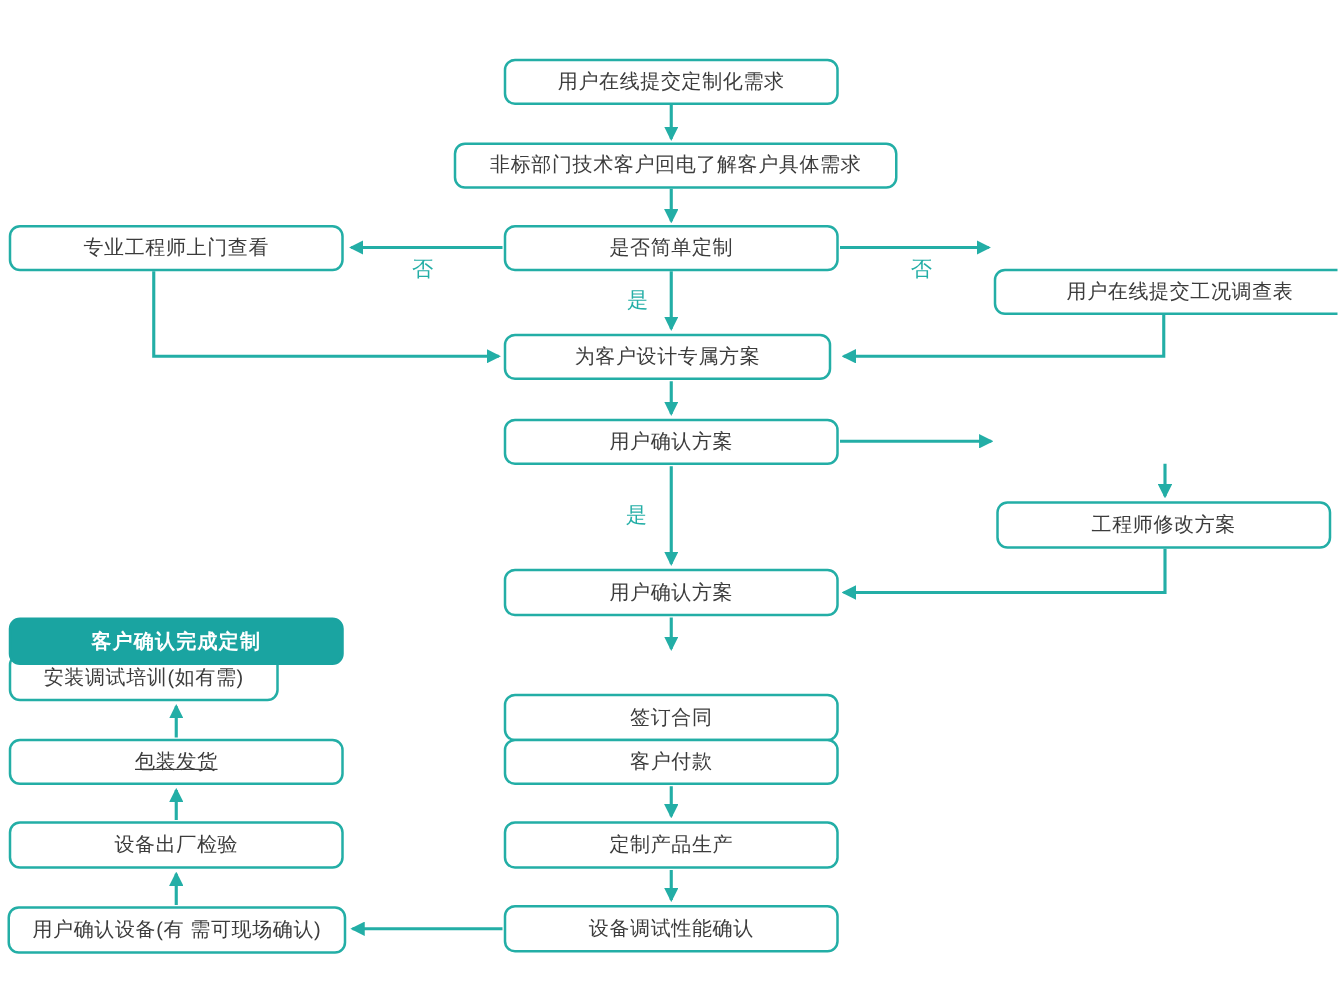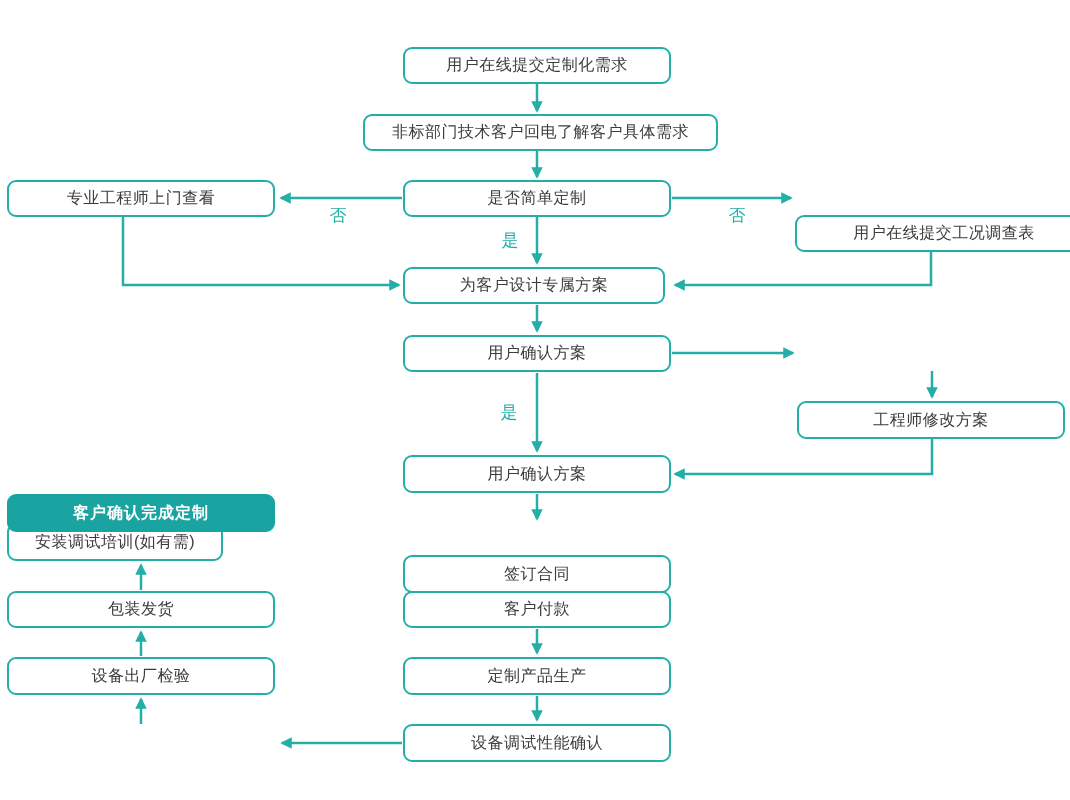--- a/index.html
+++ b/index.html
@@ -60,21 +60,22 @@
     <div class="node" style="left: 403px; top: 180px; width: 268px; height: 37px;">是否简单定制</div>
     <div class="node" style="left: 795px; top: 180px; width: 298px; height: 37px; margin-top: 35px;">用户在线提交工况调查表</div>
     <div class="node" style="left: 403px; top: 267px; width: 262px; height: 37px; text-align: right;">为客户设计专属方案</div>
     <div class="node" style="left: 403px; top: 335px; width: 268px; height: 37px;">用户确认方案</div>
     <div class="node" style="left: 403px; top: 455px; width: 268px; height: 38px;">用户确认方案</div>
     <div class="node" style="left: 797px; top: 401px; width: 268px; height: 38px;">工程师修改方案</div>
     <div class="node" style="left: 403px; top: 523px; width: 268px; height: 38px; margin-top: 32px;">签订合同</div>
     <div class="node" style="left: 403px; top: 591px; width: 268px; height: 37px;">客户付款</div>
     <div class="node" style="left: 403px; top: 657px; width: 268px; height: 38px;">定制产品生产</div>
     <div class="node" style="left: 403px; top: 724px; width: 268px; height: 38px;">设备调试性能确认</div>
+    <div class="node" style="left: 6px; top: 725px; width: 271px; height: 38px;">用户确认设备(有 需可现场确认)</div>
     <div class="node" style="left: 7px; top: 657px; width: 268px; height: 38px;">设备出厂检验</div>
-    <div class="node" style="left: 7px; top: 591px; width: 268px; height: 37px;">包装发货</div>
+    <div class="node" style="left: 7px; top: 591px; width: 268px; height: 37px; text-decoration: underline;">包装发货</div>
     <div class="node" style="left: 7px; top: 523px; width: 216px; height: 38px;">安装调试培训(如有需)</div>
     <div class="node filled" style="left: 7px; top: 455px; width: 268px; height: 38px;">客户确认完成定制</div>
     <span class="edge-label" style="left: 338px; top: 215px;">否</span>
     <span class="edge-label" style="left: 737px; top: 215px;">否</span>
     <span class="edge-label" style="left: 510px; top: 240px;">是</span>
     <span class="edge-label" style="left: 509px; top: 412px;">是</span>
   </div>
 
 </body></html>

